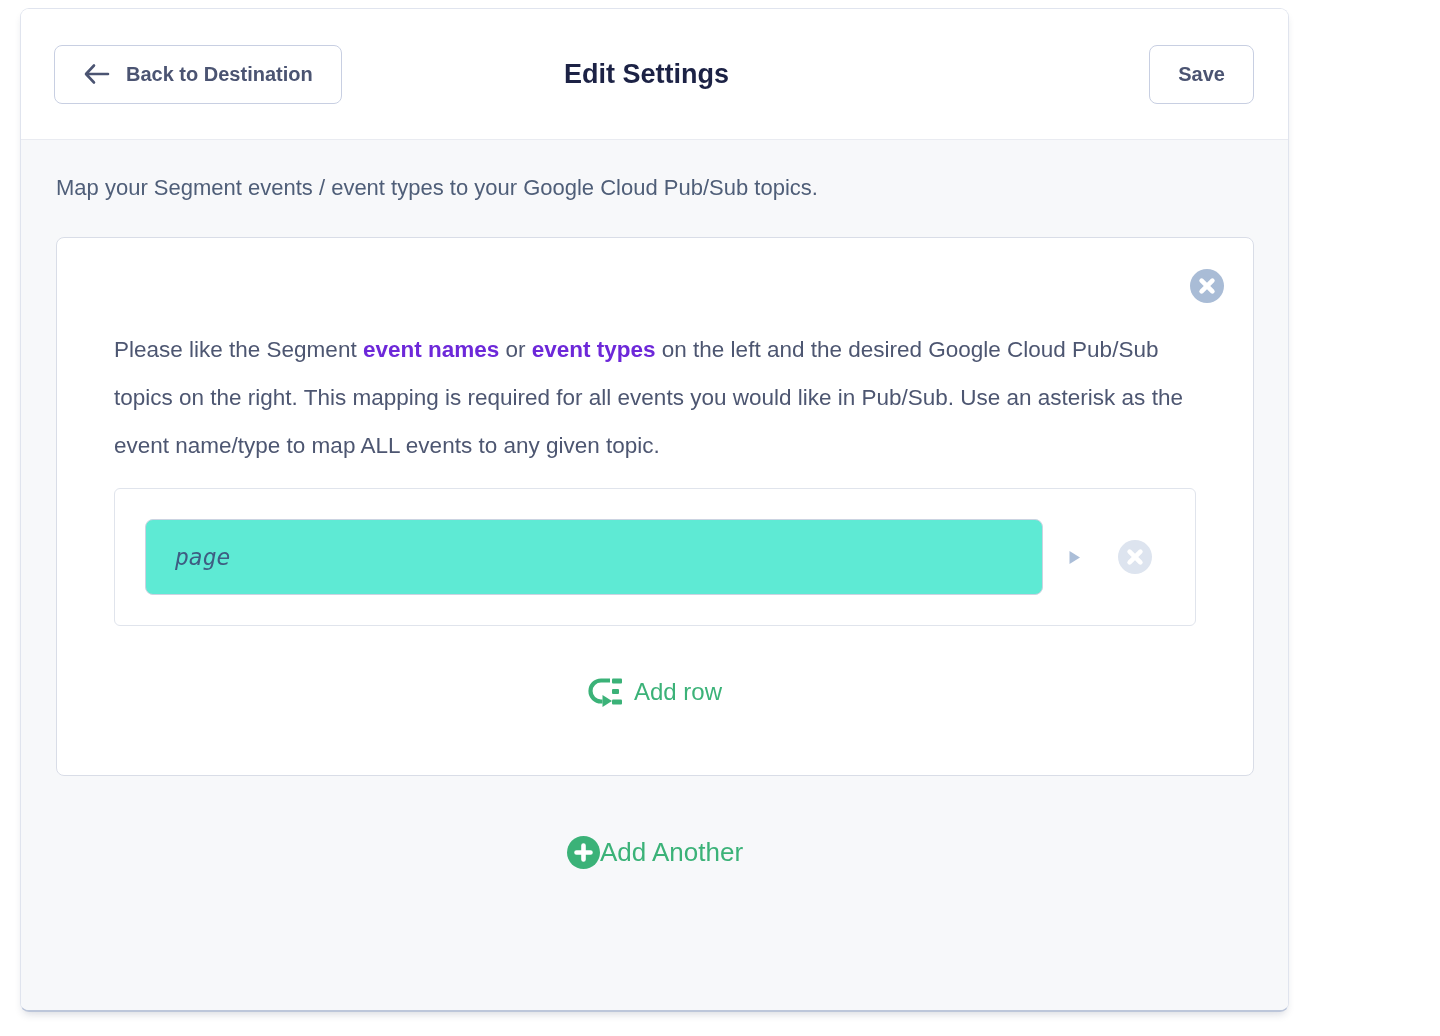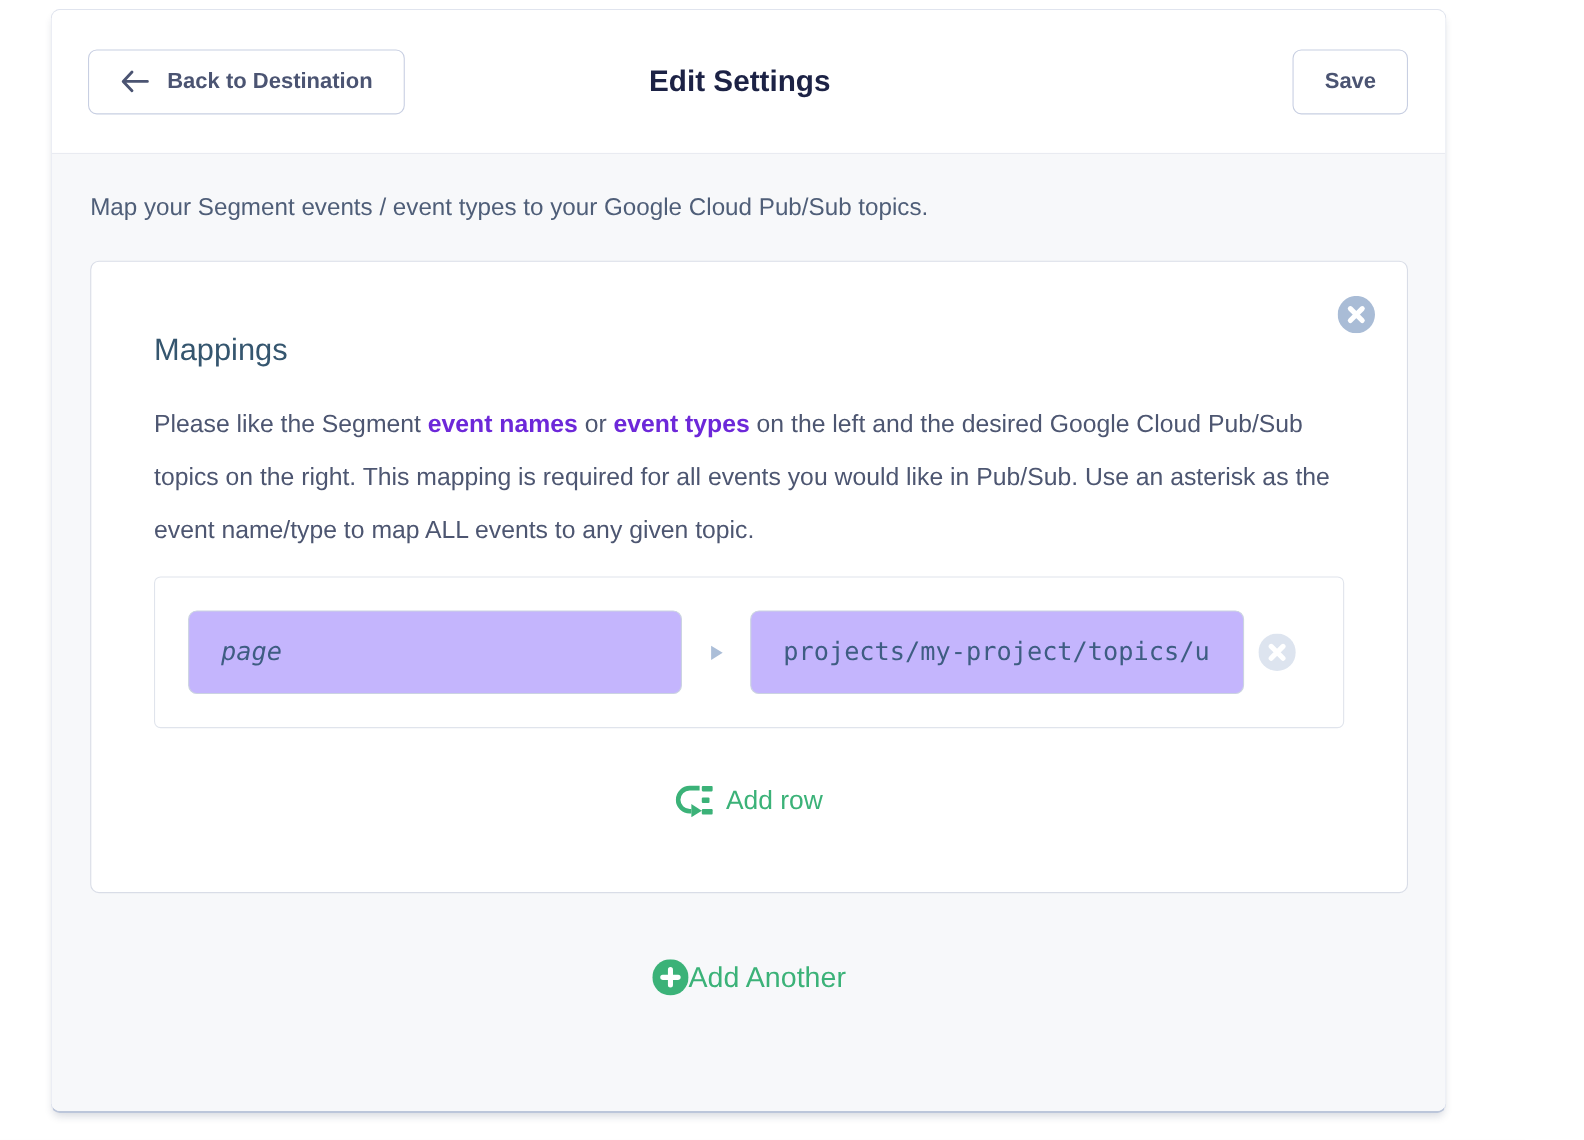--- a/index.html
+++ b/index.html
@@ -13,21 +13,20 @@
     left: 20px; top: 8px;
     width: 1269px; height: 1004px;
     background: #ffffff;
     border: 1px solid #e0e4ee;
     border-bottom: 2px solid #bcc6da;
     border-radius: 9px;
     box-shadow: 0 5px 8px -3px rgba(32, 46, 80, 0.18);
     overflow: hidden;
     display: flex;
     flex-direction: column;
-    margin-left: 26px;
   }
   
   .header {
     position: relative;
     height: 131px;
     flex: 0 0 131px;
     background: #ffffff;
     border-bottom: 1px solid #e9ebf1;
     display: flex;
     align-items: center;
@@ -110,21 +109,21 @@
     padding: 30px;
     display: flex;
     align-items: center;
   }
   .map-input {
     flex: 1 1 0;
     min-width: 0;
     height: 76px;
     border: 1px solid #cbd3e1;
     border-radius: 8px;
-    background: #c4b5fd;
+    background: #5eead4;
     padding: 0 29px;
     font-family: "DejaVu Sans Mono", "Liberation Mono", monospace;
     font-size: 23px;
     color: #3e5d82;
     outline: none;
   }
   .map-input.event-input { font-style: italic; }
   .arrow-box {
     flex: 0 0 62px;
     display: flex;
@@ -192,32 +191,30 @@
 
       <button class="card-close">
         <span>
           <svg width="34" height="34" viewBox="0 0 34 34">
             <circle cx="17" cy="17" r="17" fill="#a9bcd6"></circle>
             <path d="M11.6 11.6 L22.4 22.4 M22.4 11.6 L11.6 22.4" stroke="#ffffff" stroke-width="4.6" stroke-linecap="round"></path>
           </svg>
         </span>
       </button>
 
-      <h2 class="card-title">Mappings</h2>
 
       <p class="card-desc"><span>Please like the Segment </span><b>event names</b><span> or </span><b>event types</b><span> on the left and the desired Google Cloud Pub/Sub topics on the right. This mapping is required for all events you would like in Pub/Sub. Use an asterisk as the event name/type to map ALL events to any given topic.</span></p>
 
       <div class="mapping-row">
         <input class="map-input event-input" type="text" value="page" style="">
         <span class="arrow-box">
           <svg width="15" height="17" viewBox="0 0 15 17">
             <path d="M2.5 2 L13 8.5 L2.5 15 Z" fill="#abbed8"></path>
           </svg>
         </span>
-        <input class="map-input topic-input" type="text" value="projects/my-project/topics/u" style="">
         <span class="delete-box">
           <button class="row-delete">
             <span>
               <svg width="34" height="34" viewBox="0 0 34 34">
                 <circle cx="17" cy="17" r="17" fill="#dde4ef"></circle>
                 <path d="M11.6 11.6 L22.4 22.4 M22.4 11.6 L11.6 22.4" stroke="#ffffff" stroke-width="4.6" stroke-linecap="round"></path>
               </svg>
             </span>
           </button>
         </span>

